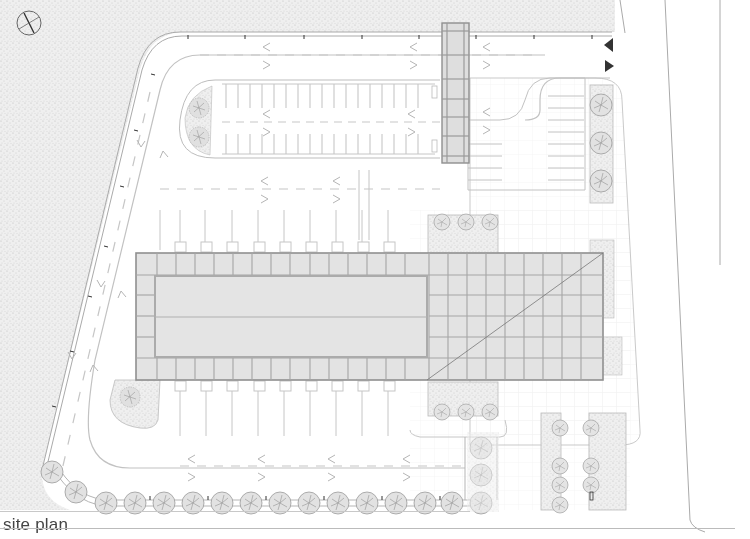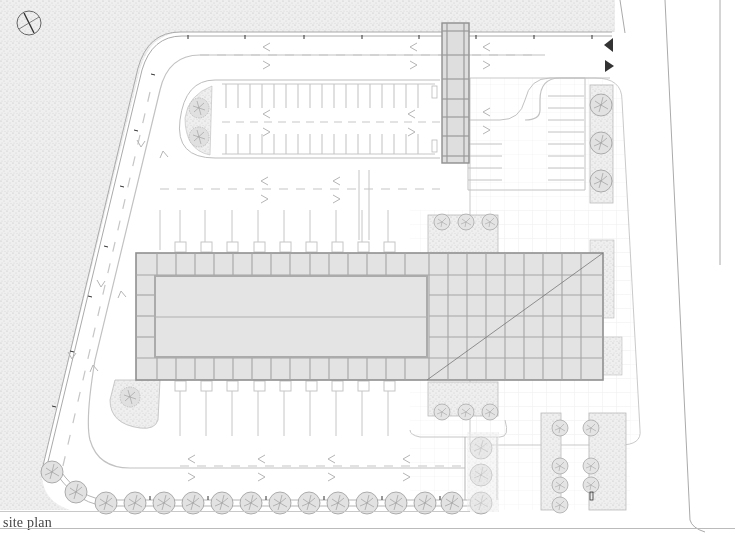--- a/index.html
+++ b/index.html
@@ -1,18 +1,18 @@
 <!DOCTYPE html>
 <html><head>
 <meta charset="utf-8">
 <style>
   html,body{margin:0;padding:0;background:#ffffff;}
   body{width:750px;height:539px;overflow:hidden;position:relative;font-family:"Liberation Sans",sans-serif;}
   #plan{position:absolute;left:0;top:0;width:750px;height:539px;}
-  .caption{position:absolute;left:3px;top:515px;font-size:14px;color:#444;letter-spacing:0.2px;font-family:Liberation Serif, serif;}
+  .caption{position:absolute;left:3px;top:515px;font-size:17px;color:#444;letter-spacing:0.2px;font-family:Liberation Sans, sans-serif;}
   .cap-line{position:absolute;left:0;top:528px;width:735px;height:1px;background:#bbb;}
   .cap-line2{position:absolute;left:0;top:511px;width:470px;height:1px;background:#c8c8c8;}
 </style>
 </head>
 <body>
 
 <svg id="plan" viewBox="0 0 750 539" xmlns="http://www.w3.org/2000/svg">
   <defs>
     <pattern id="stip" width="6" height="6" patternUnits="userSpaceOnUse">
       <rect width="6" height="6" fill="#efefef"></rect>

